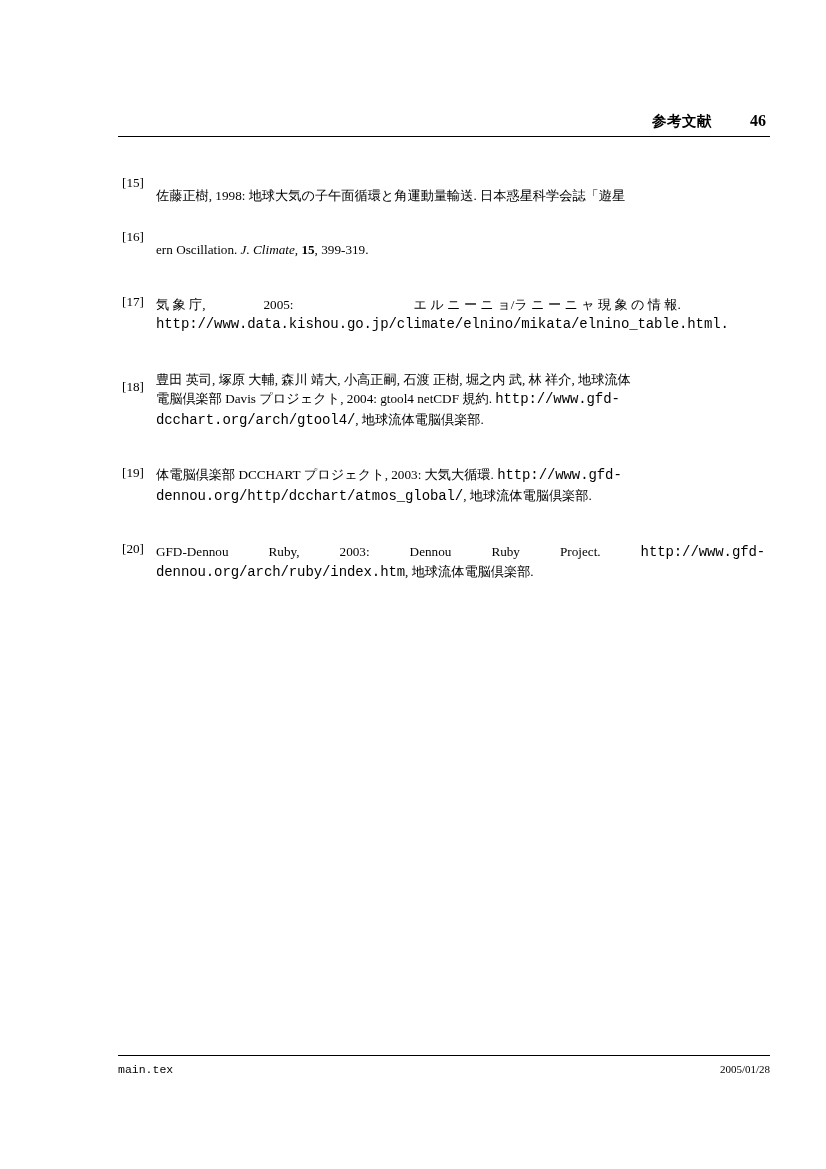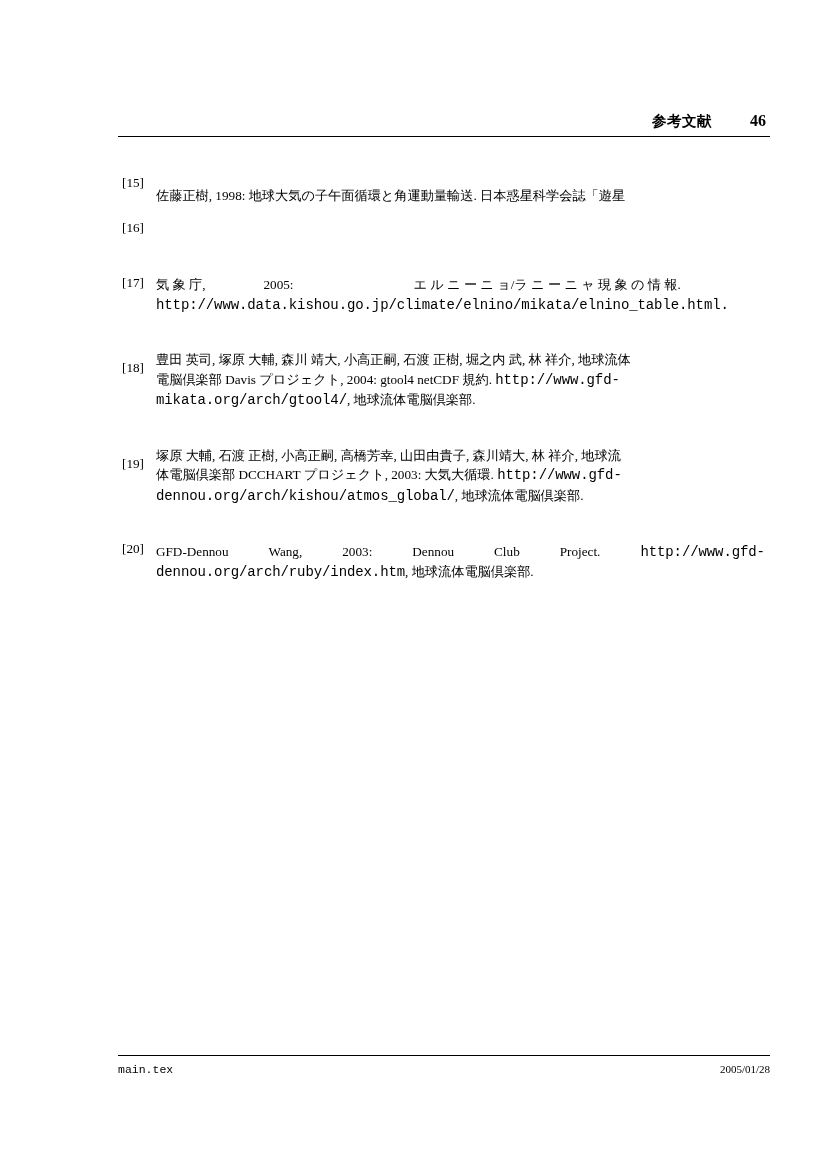--- a/index.html
+++ b/index.html
@@ -153,53 +153,53 @@
     <div class="bib-entry">
       <span class="bib-label">[15]</span>
       <span class="bib-body">
         <span class="line"><span>佐藤正樹</span><span>, 1998: 地球大気の子午面循環と角運動量輸送. 日本惑星科学会誌「遊星</span></span>
       </span>
     </div>
 
     <div class="bib-entry">
       <span class="bib-label">[16]</span>
       <span class="bib-body">
+        <span class="line"><span>ern Oscillation. </span><span class="it">J. Climate</span><span>, </span><span class="bold">15</span><span>, 399-319.</span></span>
       </span>
     </div>
 
     <div class="bib-entry">
       <span class="bib-label">[17]</span>
       <span class="bib-body">
         <span class="line"><span>気 象 庁,</span><span class="wide-gap"></span><span>2005:</span><span class="wide-gap-lg"></span><span>エ ル ニ ー ニ ョ/ラ ニ ー ニ ャ 現 象 の 情 報.</span></span>
         <span class="line mono">http://www.data.kishou.go.jp/climate/elnino/mikata/elnino_table.html.</span>
       </span>
     </div>
 
     <div class="bib-entry">
       <span class="bib-label">[18]</span>
       <span class="bib-body">
         <span class="line">豊田 英司, 塚原 大輔, 森川 靖大, 小高正嗣, 石渡 正樹, 堀之内 武, 林 祥介, 地球流体</span>
         <span class="line"><span>電脳倶楽部 Davis プロジェクト, 2004: gtool4 netCDF 規約. </span><span class="mono">http://www.gfd-</span></span>
-        <span class="line"><span class="mono">mikata.org/arch/gtool4/</span><span>, 地球流体電脳倶楽部.</span></span>
+        <span class="line"><span class="mono">dcchart.org/arch/gtool4/</span><span>, 地球流体電脳倶楽部.</span></span>
       </span>
     </div>
 
     <div class="bib-entry">
       <span class="bib-label">[19]</span>
       <span class="bib-body">
-        <span class="line">塚原 大輔, 石渡 正樹, 小高正嗣, 高橋芳幸, 山田由貴子, 森川靖大, 林 祥介, 地球流</span>
         <span class="line"><span>体電脳倶楽部 DCCHART プロジェクト, 2003: 大気大循環. </span><span class="mono">http://www.gfd-</span></span>
-        <span class="line"><span class="mono">dennou.org/arch/kishou/atmos_global/</span><span>, 地球流体電脳倶楽部.</span></span>
+        <span class="line"><span class="mono">dennou.org/http/dcchart/atmos_global/</span><span>, 地球流体電脳倶楽部.</span></span>
       </span>
     </div>
 
     <div class="bib-entry">
       <span class="bib-label">[20]</span>
       <span class="bib-body">
-        <span class="line"><span>GFD-Dennou</span><span class="gap-md"></span><span>Wang,</span><span class="gap-md"></span><span>2003:</span><span class="gap-md"></span><span>Dennou</span><span class="gap-md"></span><span>Club</span><span class="gap-md"></span><span>Project.</span><span class="gap-md"></span><span class="mono">http://www.gfd-</span></span>
+        <span class="line"><span>GFD-Dennou</span><span class="gap-md"></span><span>Ruby,</span><span class="gap-md"></span><span>2003:</span><span class="gap-md"></span><span>Dennou</span><span class="gap-md"></span><span>Ruby</span><span class="gap-md"></span><span>Project.</span><span class="gap-md"></span><span class="mono">http://www.gfd-</span></span>
         <span class="line"><span class="mono">dennou.org/arch/ruby/index.htm</span><span>, 地球流体電脳倶楽部.</span></span>
       </span>
     </div>
 
   </div>
 
   <div class="footer-rule"></div>
   <div class="footer">
     <span class="footer-left">main.tex</span>
     <span class="footer-right">2005/01/28</span>

